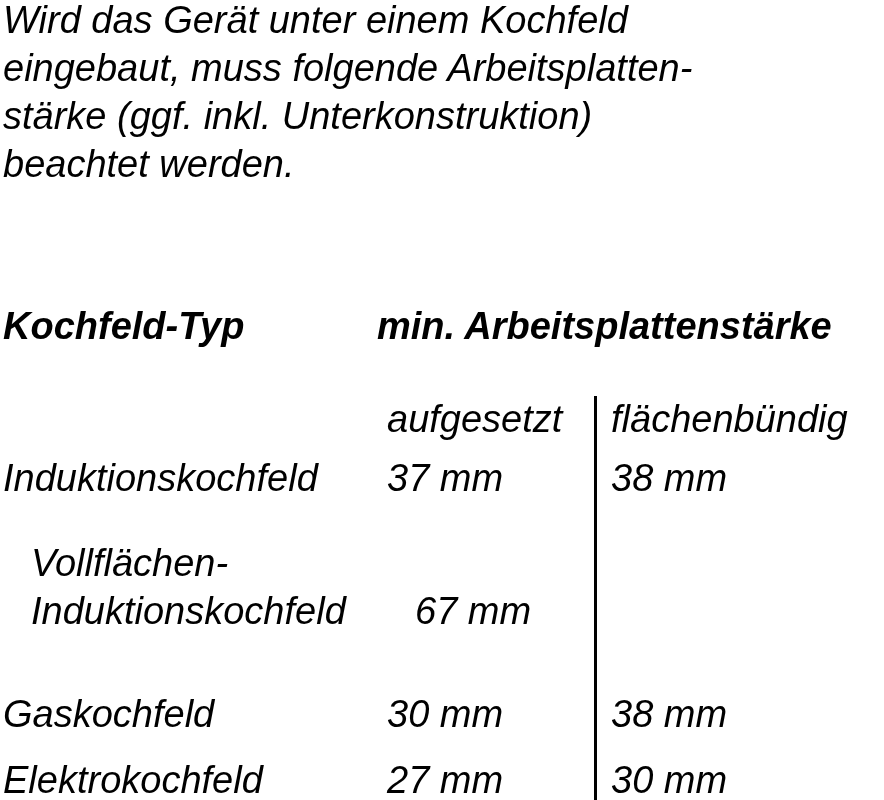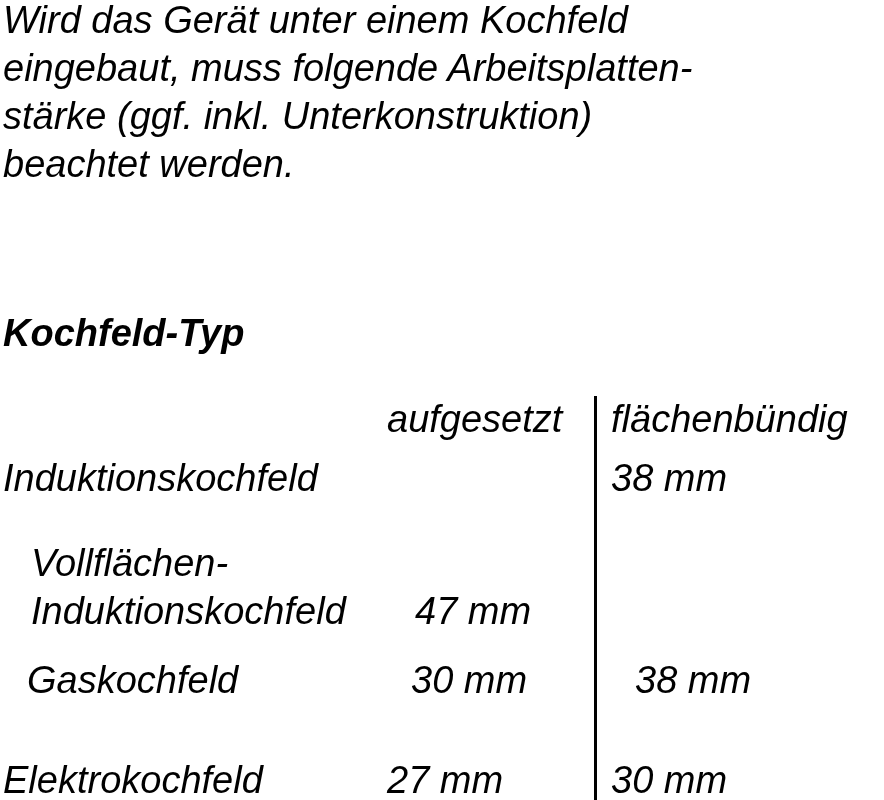--- a/index.html
+++ b/index.html
@@ -16,32 +16,32 @@
     font-style: italic;
   }
   .intro {
     position: absolute;
     top: -4px;
     left: 3px;
     margin: 0;
     white-space: pre-line;
   }
   .bold { font-weight: bold; }
-  .thead-row { position: absolute; top: 309px; left: 0; width: 788px; height: 48px; }
+  .thead-row { position: absolute; top: 302px; left: 0; width: 788px; height: 48px; }
   .subhead-row { position: absolute; top: 395px; left: 0; width: 801px; height: 48px; }
   .h-type { position: absolute; top: 0; left: 3px; white-space: nowrap; }
   .h-thickness { position: absolute; top: 0; left: 377px; white-space: nowrap; }
   .col-type { position: absolute; top: 0; left: 3px; white-space: pre-line; }
   .col-a { position: absolute; top: 0; left: 387px; white-space: nowrap; }
   .col-f { position: absolute; top: 0; left: 611px; white-space: nowrap; }
   .row { position: absolute; left: 0; width: 782px; }
   .row-1 { top: 454px; height: 48px; }
   .row-2 { top: 539px; height: 96px; margin-left: 28px; }
   .row-2 .col-a, .row-2 .col-f { top: 48px; }
-  .row-3 { top: 656px; height: 48px; margin-left: 24px; }
+  .row-3 { top: 690px; height: 48px; }
   .row-4 { top: 756px; height: 48px; }
   .vline {
     position: absolute;
     left: 594px;
     top: 396px;
     width: 3px;
     height: 404px;
     background: #000000;
   }
 </style>
@@ -50,38 +50,40 @@
 
 <div class="page">
 
   <p class="intro">Wird das Gerät unter einem Kochfeld
 eingebaut, muss folgende Arbeitsplatten-
 stärke (ggf. inkl. Unterkonstruktion)
 beachtet werden.</p>
 
   <div class="thead-row">
     <span class="h-type bold">Kochfeld-Typ</span>
+    <span class="h-thickness bold">min. Arbeitsplattenstärke</span>
   </div>
 
   <div class="subhead-row">
     <span class="col-a">aufgesetzt</span>
     <span class="col-f">flächenbündig</span>
   </div>
 
   <div class="vline"></div>
 
   <div class="row row-1">
     <span class="col-type">Induktionskochfeld</span>
+    <span class="col-a">37 mm</span>
     <span class="col-f">38 mm</span>
   </div>
 
   <div class="row row-2">
     <span class="col-type">Vollflächen-
 Induktionskochfeld</span>
-    <span class="col-a">47 mm</span>
+    <span class="col-a">67 mm</span>
   </div>
 
   <div class="row row-3">
     <span class="col-type">Gaskochfeld</span>
     <span class="col-a">30 mm</span>
     <span class="col-f">38 mm</span>
   </div>
 
   <div class="row row-4">
     <span class="col-type">Elektrokochfeld</span>

